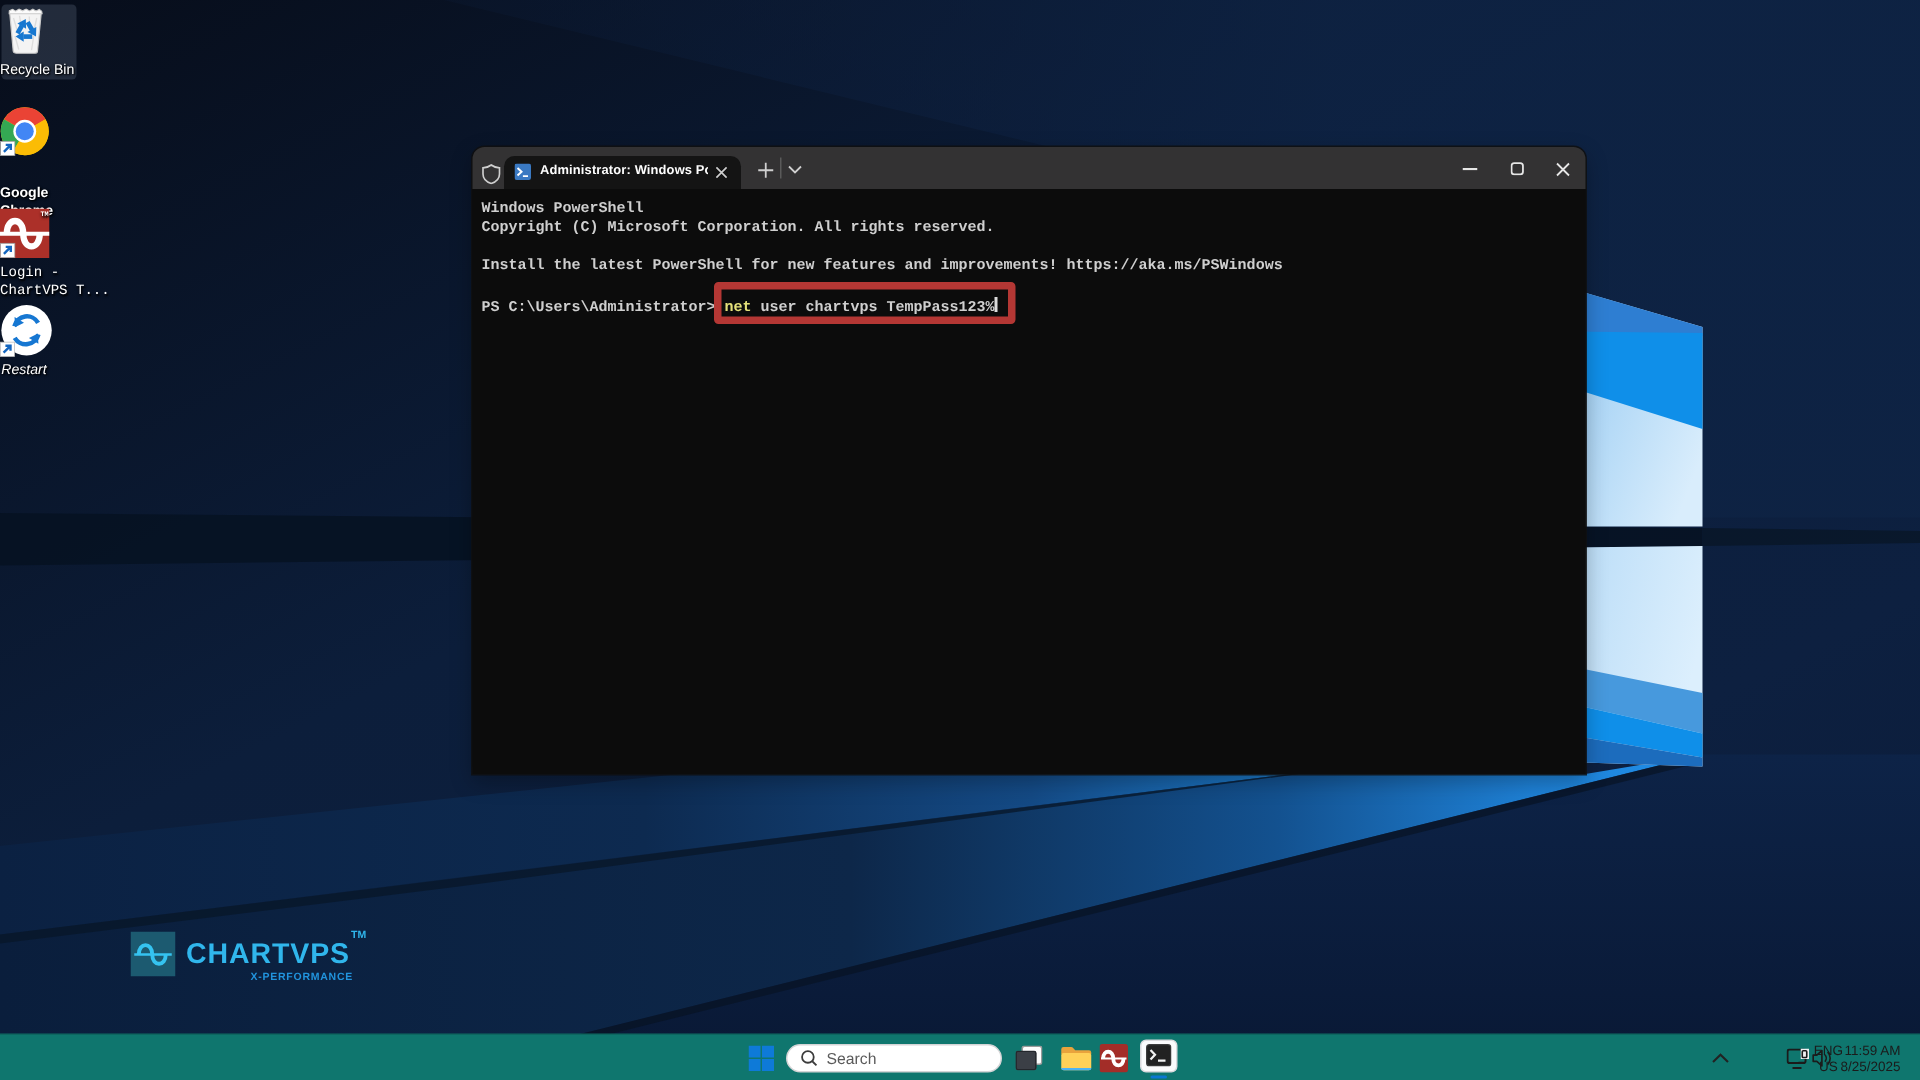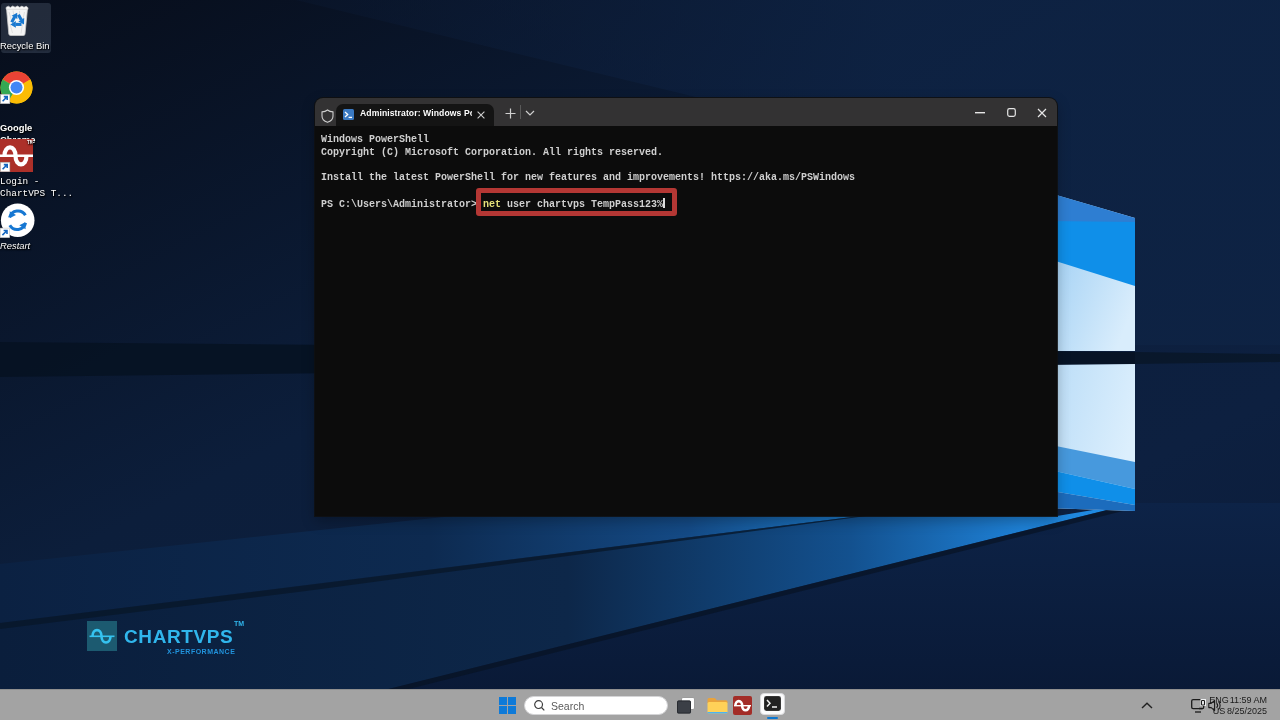--- a/index.html
+++ b/index.html
@@ -1,35 +1,35 @@
 <!DOCTYPE html>
 <html><head>
 <meta charset="utf-8">
 <style>
   html,body{margin:0;padding:0;width:1280px;height:720px;overflow:hidden;background:#0b1c38;}
   *{box-sizing:border-box;}
   body{font-family:"Liberation Sans",sans-serif;position:relative;}
   #wall{position:absolute;left:0;top:0;width:1280px;height:720px;}
-  .icon{position:absolute;width:32px;text-align:left;color:#fff;font-size:9.4px;
+  .icon{position:absolute;width:32px;text-align:center;color:#fff;font-size:9.4px;
         text-shadow:0 1px 2px rgba(0,0,0,.95),1px 1px 1px rgba(0,0,0,.8);line-height:11.6px;}
   .icon .cap{white-space:nowrap;}
   .icon svg{display:block;margin:0 auto;}
   
   #win{position:absolute;left:315px;top:98px;width:742px;height:418px;background:#0c0c0c;
        border-radius:8px 8px 0 0;box-shadow:0 0 0 1px rgba(15,15,15,.85),0 5px 14px rgba(0,0,0,.28);}
   #titlebar{position:absolute;left:0;top:0;width:100%;height:27.5px;background:#333233;border-radius:8px 8px 0 0;}
   #tab{position:absolute;left:21px;top:6px;width:158px;height:21.5px;background:#141414;border-radius:7px 7px 0 0;}
   #tab .ttl{position:absolute;left:24px;top:4px;width:112px;font-size:8.6px;font-weight:700;color:#fdfdfd;
             white-space:nowrap;overflow:hidden;letter-spacing:0.1px;}
   #term{position:absolute;left:0;top:27.5px;width:100%;height:385px;background:#0c0c0c;}
   #term pre{margin:0;padding:8.3px 0 0 6px;font-family:"Liberation Mono",monospace;
             font-size:10px;line-height:12.8px;font-weight:700;color:#cfcfcf;}
   #redbox{position:absolute;left:161px;top:90px;width:201px;height:28px;border:5px solid #b43734;border-radius:3px;}
   
-  #bar{position:absolute;left:0;top:689px;width:1280px;height:31px;background:#a3a3a3;border-top:1px solid rgba(0,0,0,.12);}
+  #bar{position:absolute;left:0;top:689px;width:1280px;height:31px;background:#0f766e;border-top:1px solid rgba(0,0,0,.12);}
   .trytxt{position:absolute;font-size:9px;color:#1b1b1b;line-height:11px;text-align:center;margin-left:46px;}
 </style>
 </head>
 <body>
 <svg id="wall" viewBox="0 0 1280 720" preserveAspectRatio="none">
   <defs>
     <linearGradient id="gBase" x1="0" y1="0" x2="0.9" y2="1">
       <stop offset="0" stop-color="#070d1a"></stop>
       <stop offset="0.45" stop-color="#0c1e3b"></stop>
       <stop offset="0.8" stop-color="#0d2040"></stop>

